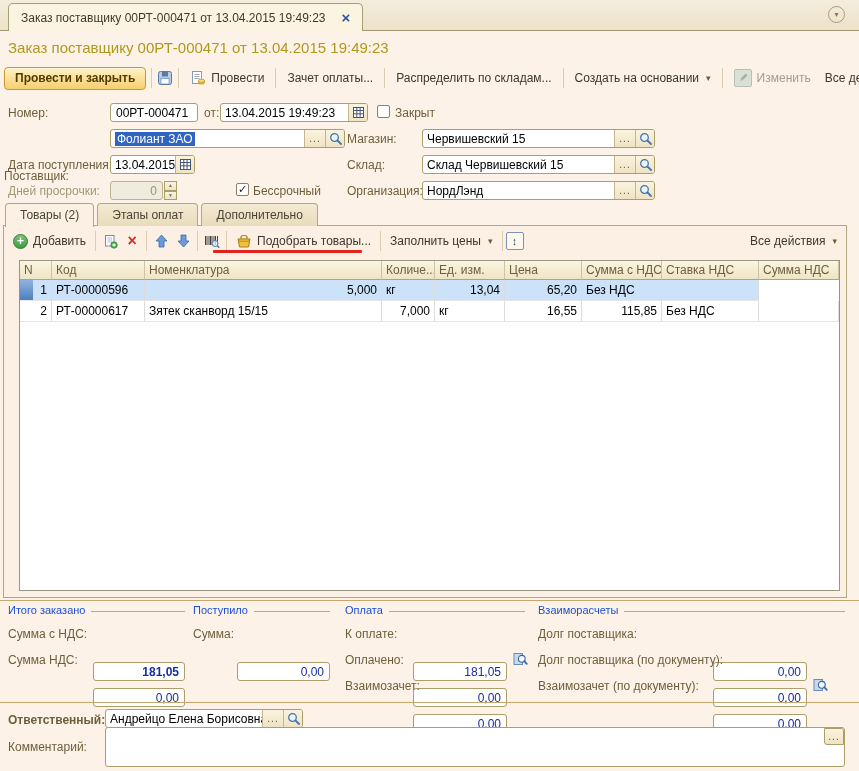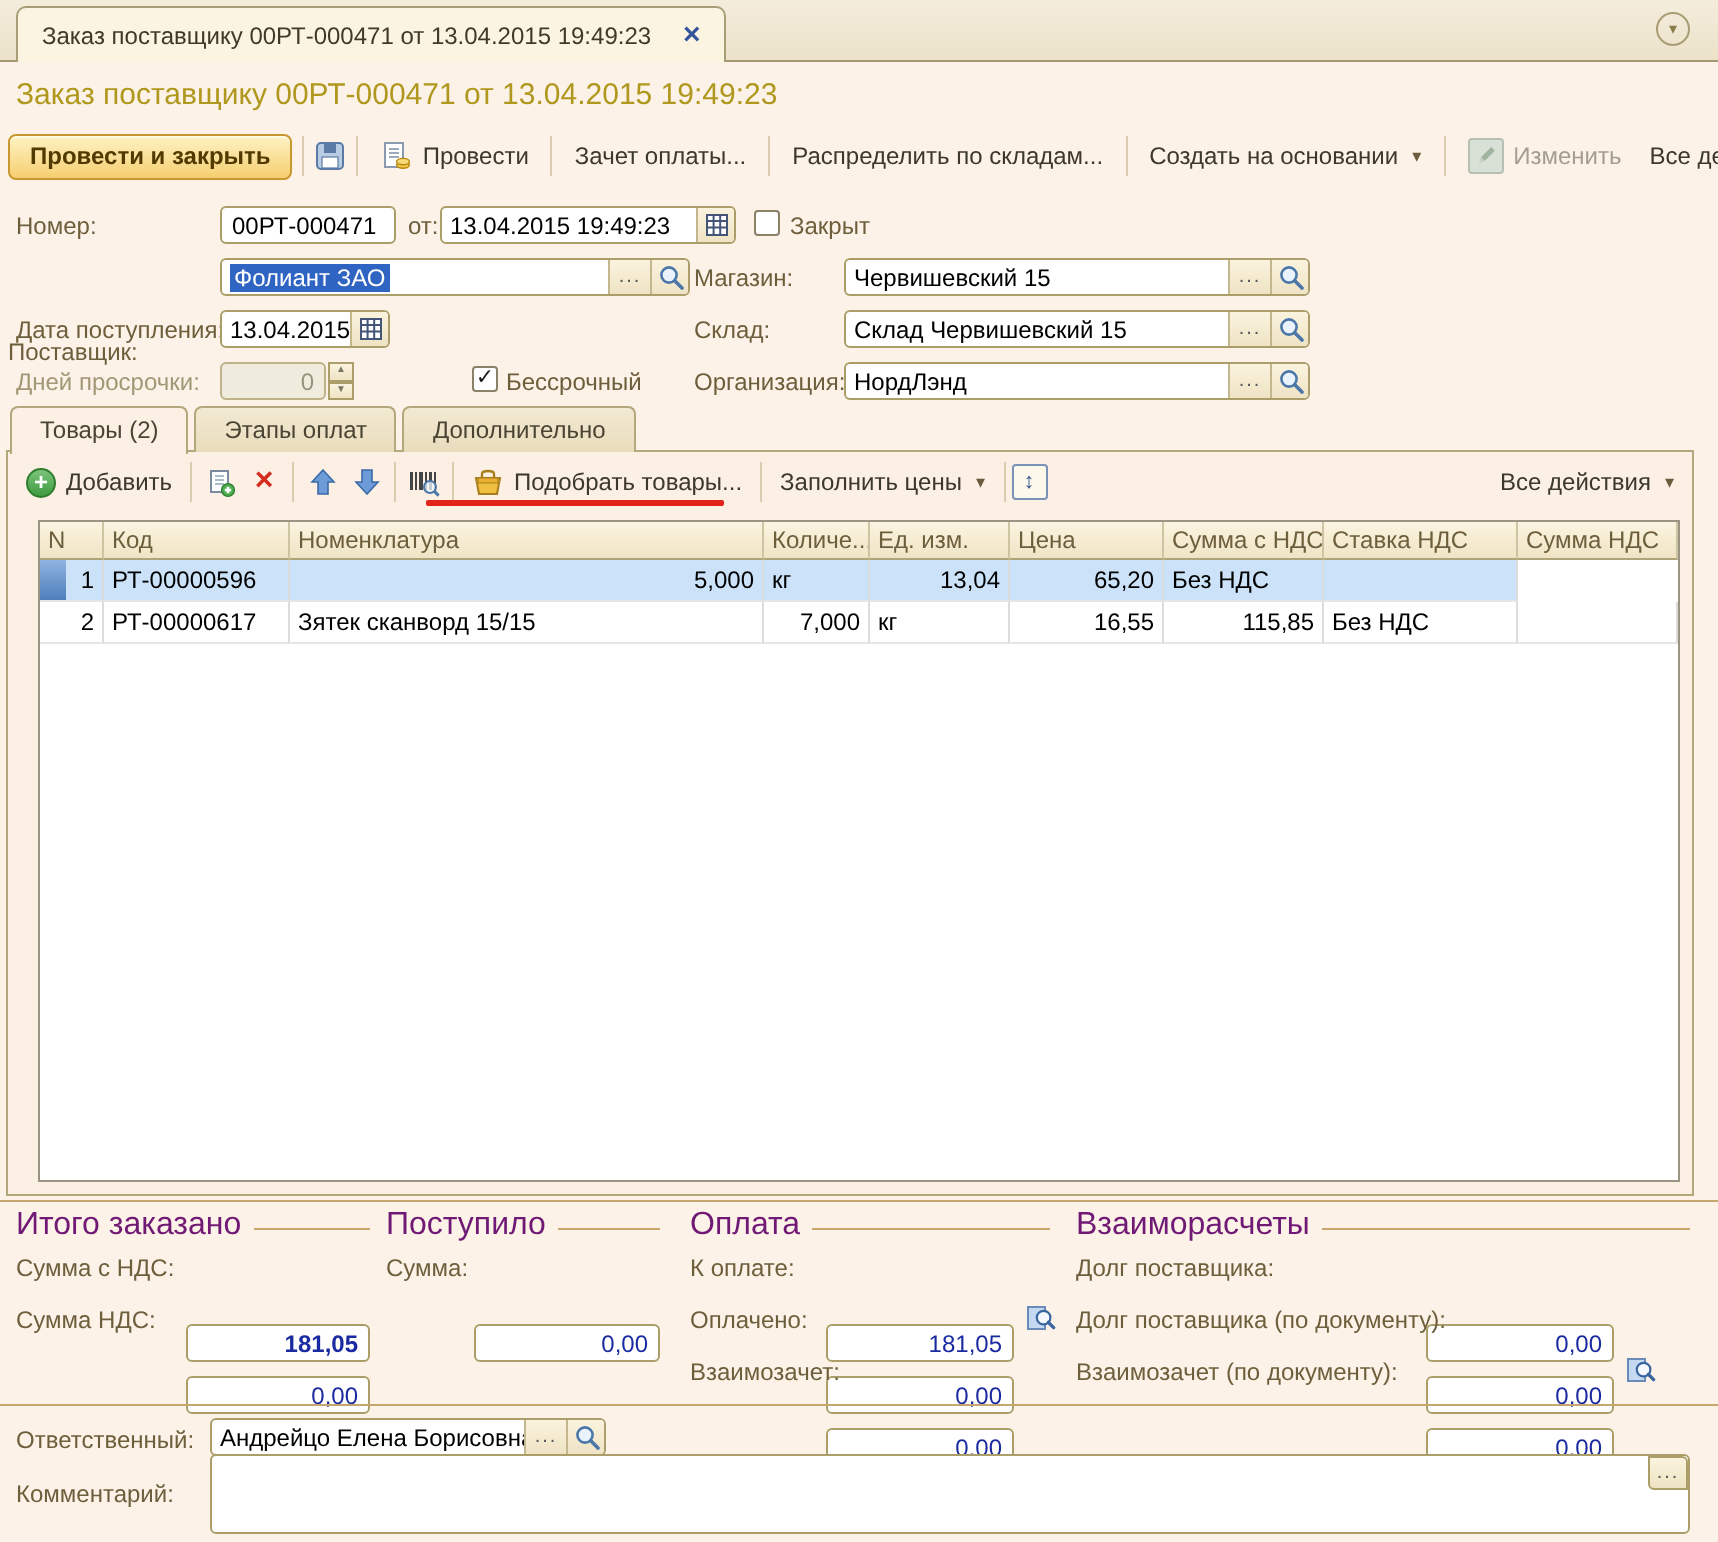--- a/index.html
+++ b/index.html
@@ -91,22 +91,22 @@
     border-bottom:1px solid #E6E6E6;font-size:12px;color:#000;padding:3px 4px 0;
     white-space:nowrap;overflow:hidden;}
   .td.num{text-align:right;}
   .trow.sel .td{background:#CBE2F8;}
   .td-n{position:relative;text-align:right;}
   .trow.sel .td-n::before{content:"";position:absolute;left:0;top:0;bottom:0;width:13px;
     background:linear-gradient(#8FB3E0,#4E7FBC);}
 
   
   .hsep{position:absolute;left:0;width:859px;height:1px;background:#C5A76E;}
-  .grp{position:absolute;display:flex;align-items:center;gap:6px;font-size:16px;
-    color:#701a75;white-space:nowrap;}
+  .grp{position:absolute;display:flex;align-items:center;gap:6px;font-size:11px;
+    color:#1d4ed8;white-space:nowrap;}
   .grp .line{flex:1;height:1px;background:#C9A768;margin-top:2px;}
   .val{position:absolute;height:19px;box-sizing:border-box;background:#fff;
     border:1px solid #AC9E68;border-radius:3px;font-size:12px;color:#1A2AA0;
     display:flex;align-items:center;justify-content:flex-end;padding:0 5px;margin-top:39px;}
   .val.bold{font-weight:bold;}
   .mini-icon{position:absolute;width:16px;height:15px;display:flex;align-items:center;}
 
   
   .comment-box{position:absolute;left:105px;top:727px;width:740px;height:40px;
     box-sizing:border-box;background:#fff;border:1px solid #AC9E68;border-radius:3px;}
@@ -437,21 +437,21 @@
   <span class="mini-icon" style="left:813px;top:677px;">
     <svg width="15" height="14" viewBox="0 0 15 14">
         <rect x="1" y="1.5" width="8.5" height="11" fill="#C5D9F1" stroke="#6A8AB8"></rect>
         <circle cx="8.8" cy="6.8" r="3.4" fill="#F5F9FE" stroke="#3A66A0" stroke-width="1.1"></circle>
         <line x1="11.2" y1="9.2" x2="13.8" y2="11.8" stroke="#3A66A0" stroke-width="1.7" stroke-linecap="round"></line>
       </svg>
   </span>
 
   <div class="hsep" style="top:702px;"></div>
 
-  <span class="lbl" style="left:8px;top:713px;">Ответственный:</span>
+  <span class="lbl" style="left:8px;top:713px;font-weight:bold;">Ответственный:</span>
   <div class="fieldgrp" style="left:105px;top:709px;width:198px;">
     <span class="fg-text">Андрейцо Елена Борисовна</span>
     <span class="fg-btn w20">...</span>
     <span class="fg-btn w18">
       <svg width="13" height="13" viewBox="0 0 13 13">
           <circle cx="5.5" cy="5.5" r="3.8" fill="#EAF3FC" stroke="#4A76A8" stroke-width="1.3"></circle>
           <line x1="8.5" y1="8.5" x2="12" y2="12" stroke="#4A76A8" stroke-width="1.8" stroke-linecap="round"></line>
         </svg>
     </span>
   </div>

